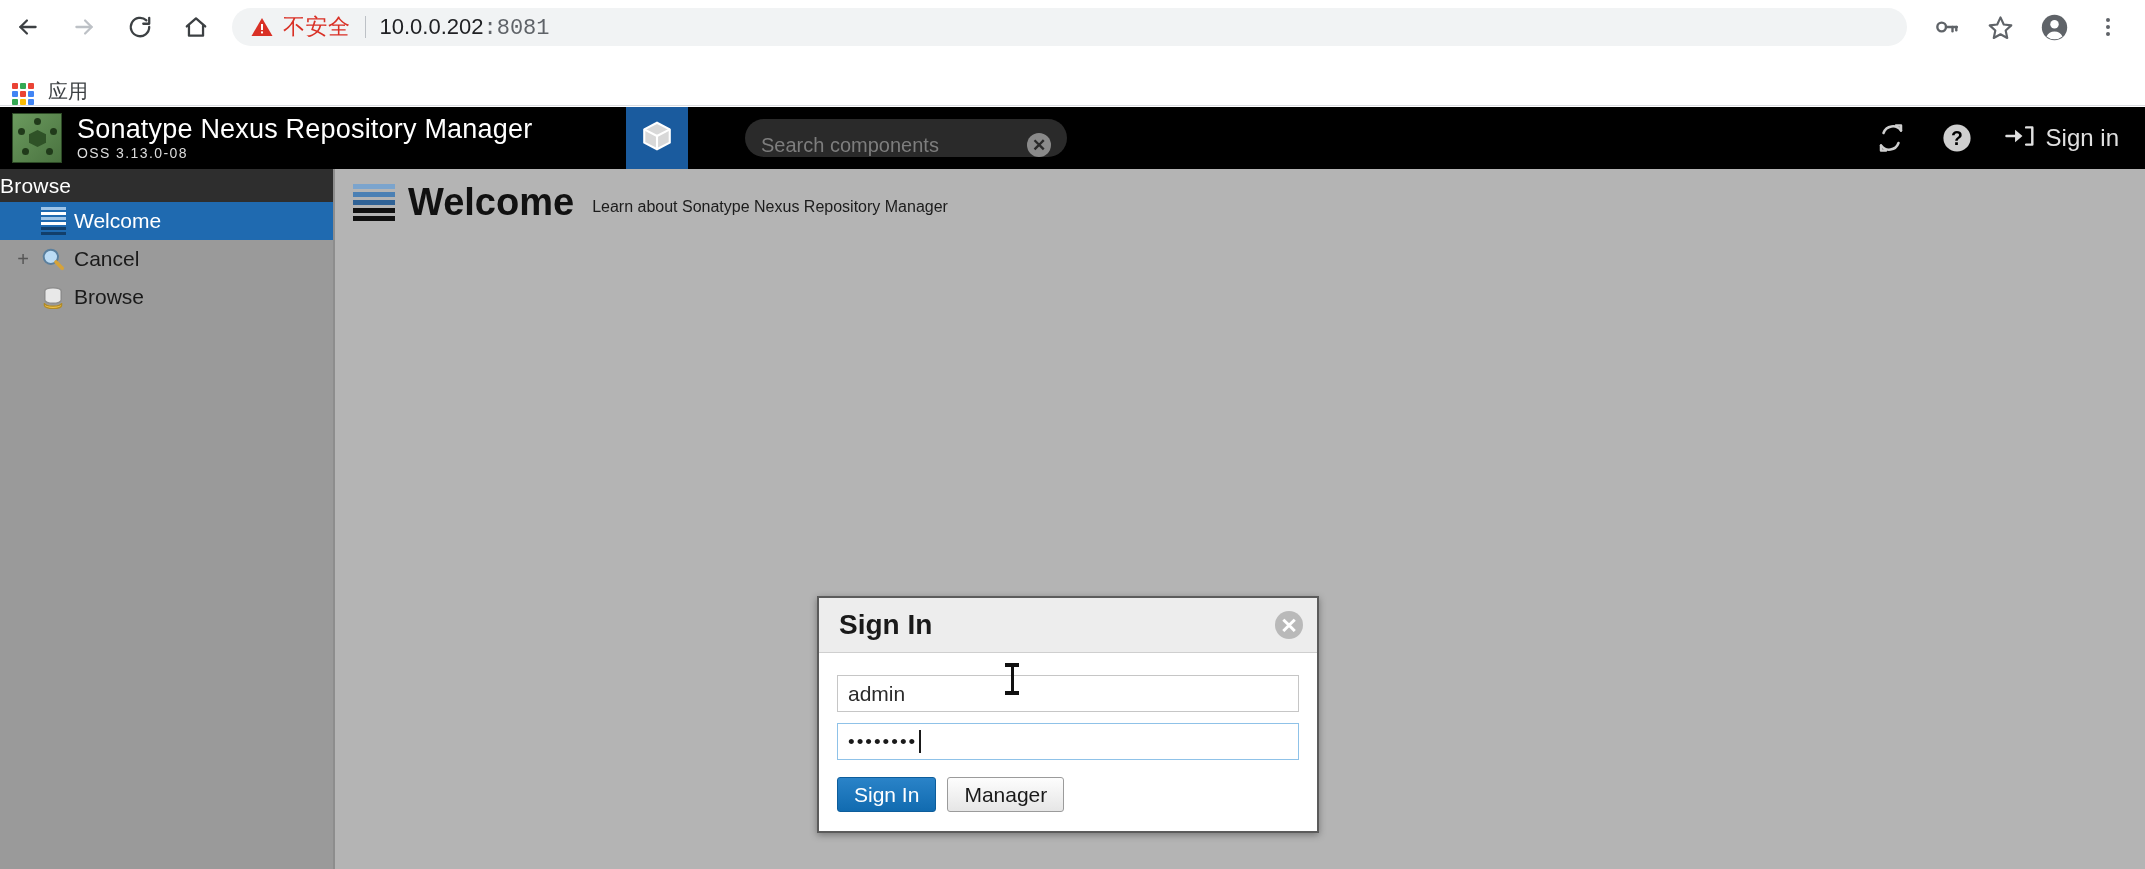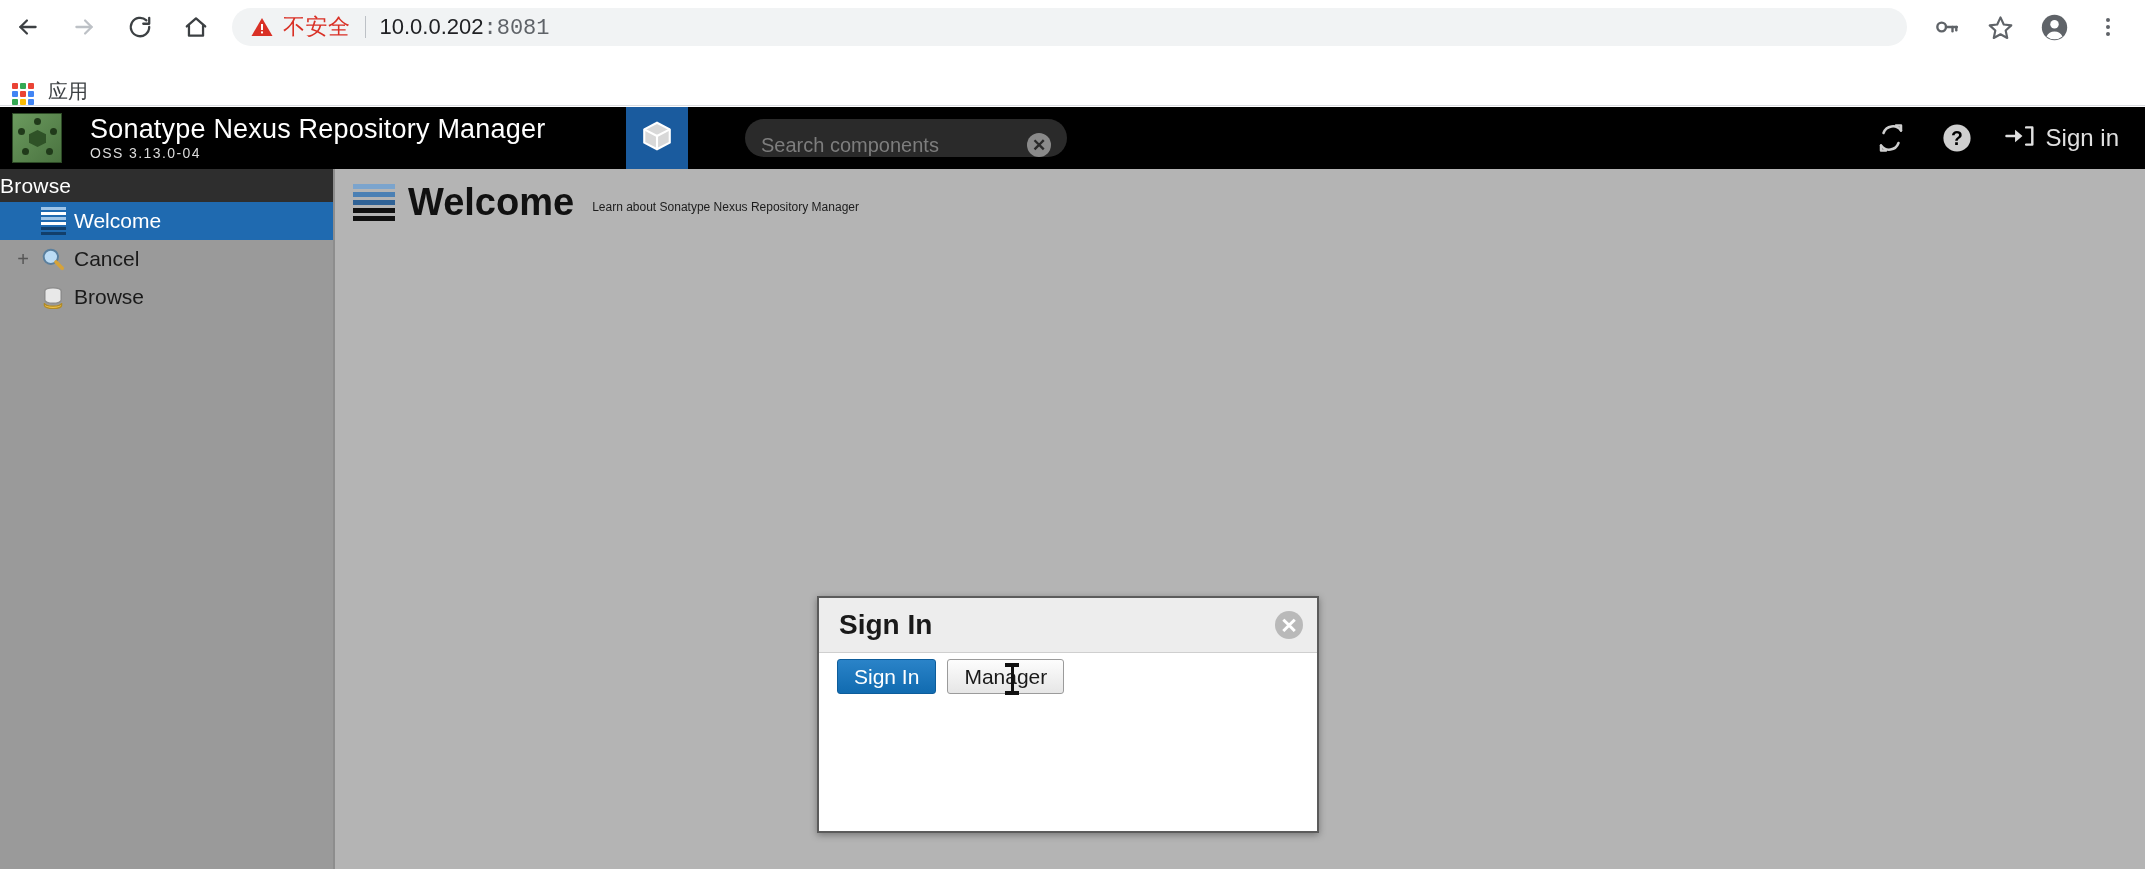--- a/index.html
+++ b/index.html
@@ -86,21 +86,21 @@
   .brand-logo .cube {
     position: absolute; left: 50%; top: 50%;
     width: 17px; height: 17px; margin: -8px 0 0 -8px;
     background: #2f5227; transform: rotate(0deg);
     clip-path: polygon(50% 0%, 100% 25%, 100% 75%, 50% 100%, 0% 75%, 0% 25%);
   }
   .brand-logo .node {
     position: absolute; width: 7px; height: 7px; border-radius: 50%;
     background: #203a1a;
   }
-  .brand-text { margin-left: 28px; text-decoration: underline; }
+  .brand-text { margin-left: 15px; text-decoration: underline; }
   .brand-title {
     color: #ffffff; font-size: 27px; font-weight: 400;
     letter-spacing: 0.2px; line-height: 1.05;
   }
   .brand-sub {
     color: #dcdcdc; font-size: 14px; letter-spacing: 1.4px;
     margin-top: 2px;
   }
 
   .tab-cube {
@@ -171,21 +171,21 @@
   .main {
     position: absolute; left: 337px; top: 62px;
     width: 1808px; height: 700px; background: #b4b4b4;
   }
   .page-head {
     display: flex; align-items: center; padding: 14px 0 0 16px;
   }
   .page-head-icon { display: flex; flex-direction: column; gap: 3px; margin-right: 13px; }
   .page-head-icon i { display: block; width: 42px; height: 5px; }
   .page-title { font-size: 38px; font-weight: bold; color: #111; line-height: 1; }
-  .page-subtitle { font-size: 12px; color: #1c1c1c; margin-left: 18px; padding-top: 10px; }
+  .page-subtitle { font-size: 16px; color: #1c1c1c; margin-left: 18px; padding-top: 10px; }
 
   
   .modal {
     position: absolute; left: 817px; top: 489px;
     width: 502px; height: 237px;
     background: #ffffff;
     border: 2px solid #5b5b5b;
     box-shadow: 0 2px 7px rgba(0,0,0,0.35);
   }
   .modal-header {
@@ -337,21 +337,21 @@
         <div class="brand-logo">
           <span class="cube"></span>
           <span class="node" style="left:21px;top:4px"></span>
           <span class="node" style="left:5px;top:14px"></span>
           <span class="node" style="left:37px;top:14px"></span>
           <span class="node" style="left:9px;top:34px"></span>
           <span class="node" style="left:33px;top:34px"></span>
         </div>
         <div class="brand-text">
           <div class="brand-title">Sonatype Nexus Repository Manager</div>
-          <div class="brand-sub">OSS 3.13.0-04</div>
+          <div class="brand-sub">OSS 3.13.0-08</div>
         </div>
       </div>
 
       <div class="tab-cube">
         <span>
           <svg width="34" height="34" viewBox="0 0 24 24" fill="none" stroke="#ffffff" stroke-width="1.5" stroke-linejoin="round">
             <path d="M12 2.6 21 7.3v9.4L12 21.4 3 16.7V7.3Z" fill="#d8d8d8"></path>
             <path d="M3 7.3 12 12l9-4.7" stroke="#ffffff"></path>
             <path d="M12 12v9.4" stroke="#ffffff"></path>
           </svg>
@@ -445,20 +445,29 @@
         <span class="page-title">Welcome</span>
         <span class="page-subtitle">Learn about Sonatype Nexus Repository Manager</span>
       </div>
     </div>
 
     <div class="modal">
       <div class="modal-header">
         <span class="modal-title">Sign In</span>
         <span class="modal-close">✕</span>
       </div>
+      <div class="modal-body">
+        <div class="field">
+          <span>admin</span>
+        </div>
+        <div class="field focused">
+          <span class="dots">••••••••</span>
+            <span class="caret"></span>
+        </div>
+      </div>
       <div class="modal-footer">
         <div class="btn btn-primary">Sign In</div>
         <div class="btn btn-secondary">Manager</div>
       </div>
     </div>
 
     <div class="ibeam-cursor">
       <i class="top"></i>
         <i class="stem"></i>
         <i class="bot"></i>

